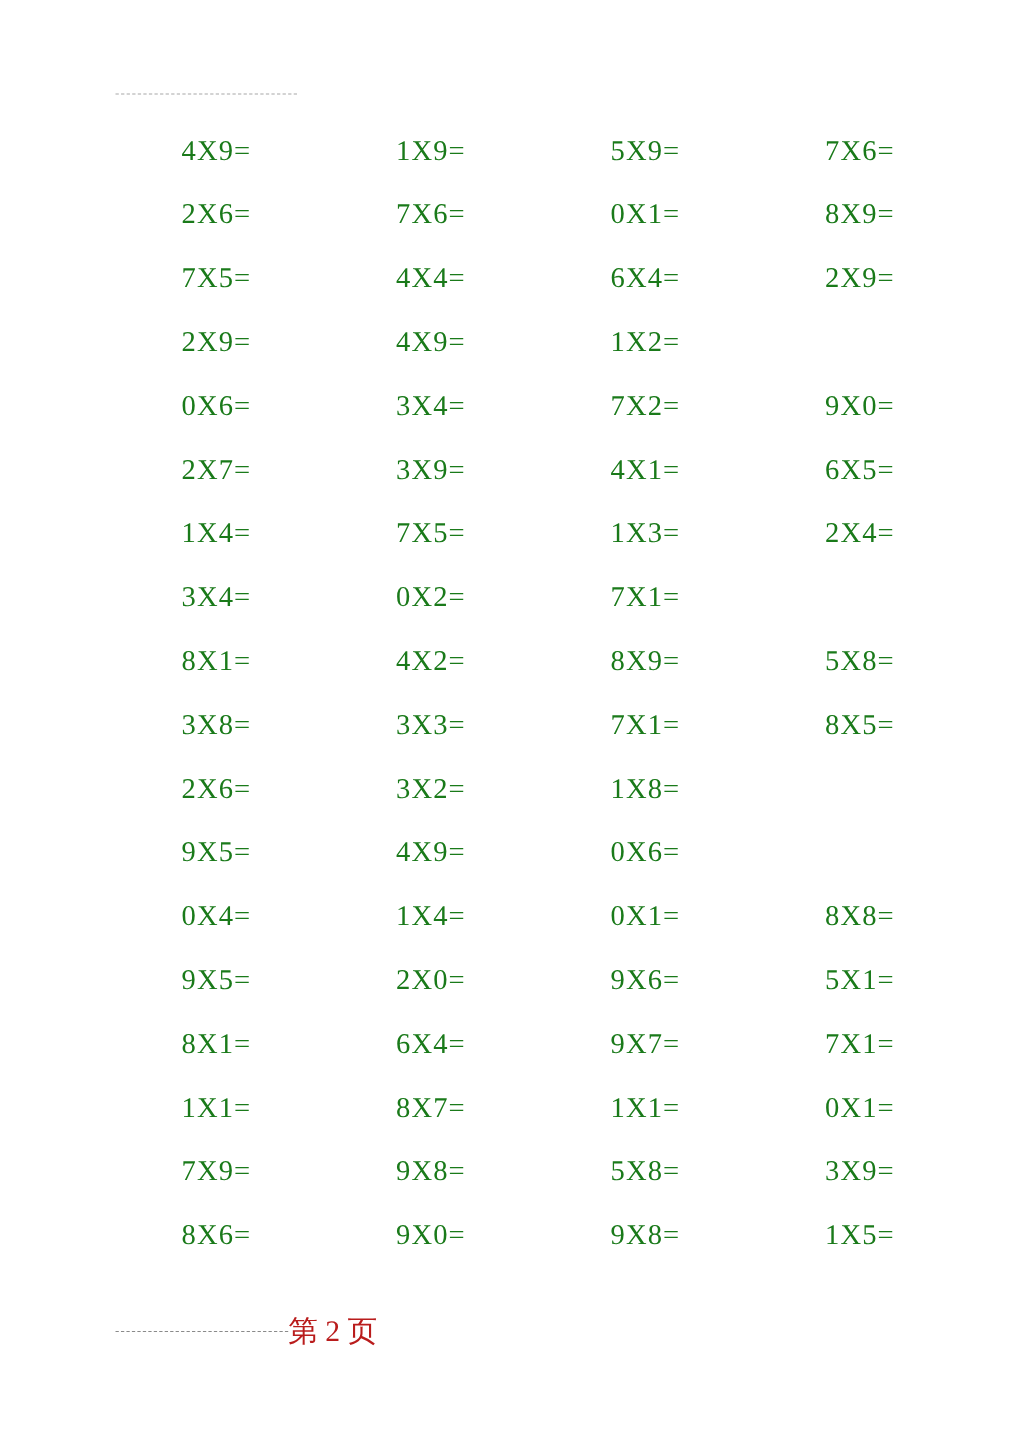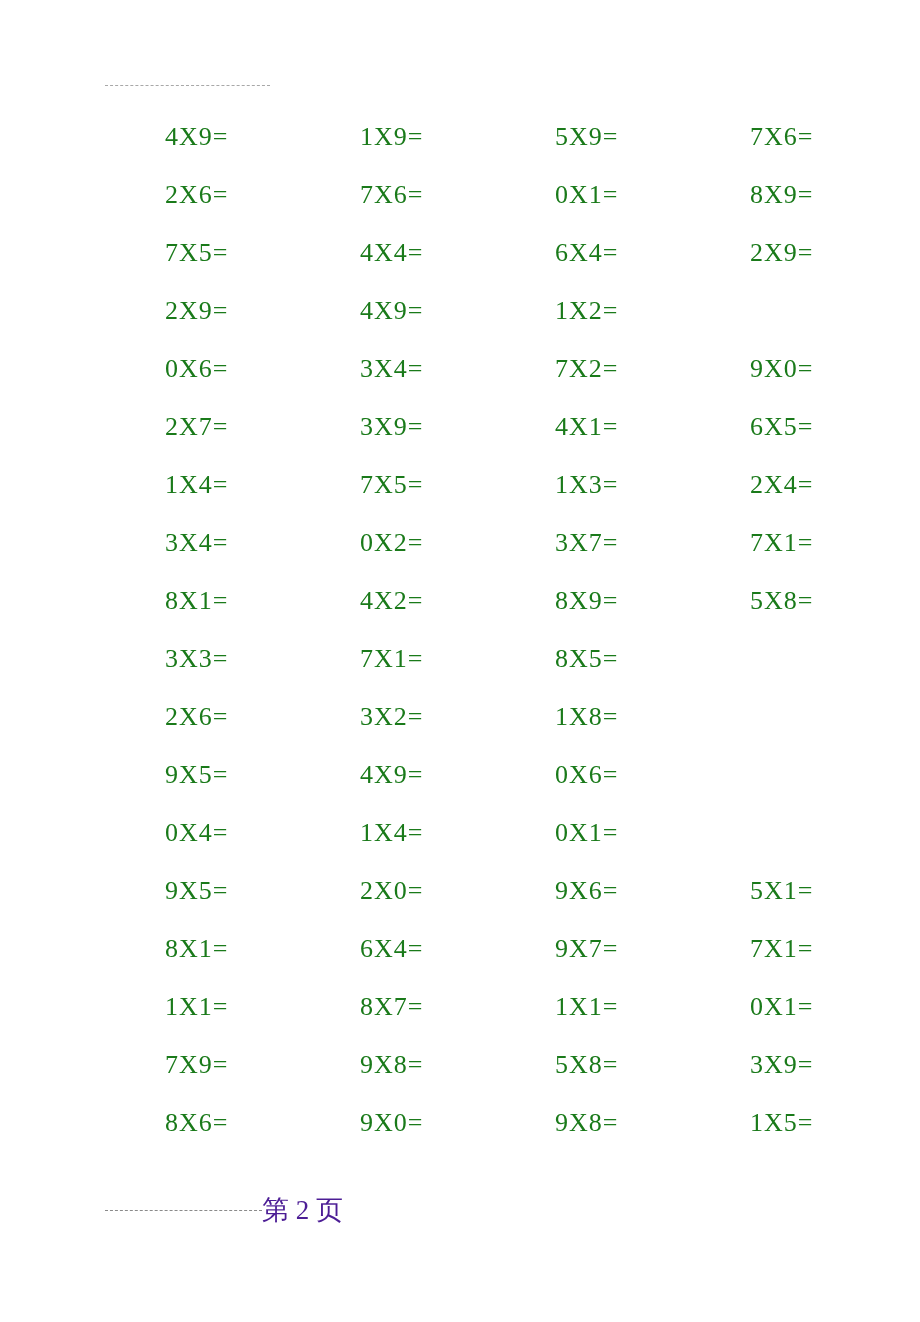--- a/index.html
+++ b/index.html
@@ -63,21 +63,21 @@
     display: flex;
     align-items: center;
   }
   .footer-rule {
     width: 157px;
     height: 0;
     border-top: 1px dashed #8a8a8a;
     flex: 0 0 157px;
   }
   .footer-text {
-    color: #4c1d95;
+    color: #b91c1c;
     font-size: 27px;
     font-family: "Liberation Serif", "DejaVu Serif", serif;
     white-space: pre;
     margin-left: 0;
   }
 </style>
 </head>
 <body>
 
 <div class="page">
@@ -122,48 +122,49 @@
       </div>
       <div class="row">
         <div class="cell c0">1X4=</div>
         <div class="cell c1">7X5=</div>
         <div class="cell c2">1X3=</div>
         <div class="cell c3">2X4=</div>
       </div>
       <div class="row">
         <div class="cell c0">3X4=</div>
         <div class="cell c1">0X2=</div>
-        <div class="cell c2">3X7=</div>
         <div class="cell c3">7X1=</div>
       </div>
       <div class="row">
         <div class="cell c0">8X1=</div>
         <div class="cell c1">4X2=</div>
         <div class="cell c2">8X9=</div>
         <div class="cell c3">5X8=</div>
       </div>
       <div class="row">
+        <div class="cell c0">3X8=</div>
         <div class="cell c1">3X3=</div>
         <div class="cell c2">7X1=</div>
         <div class="cell c3">8X5=</div>
       </div>
       <div class="row">
         <div class="cell c0">2X6=</div>
         <div class="cell c2">3X2=</div>
         <div class="cell c3">1X8=</div>
       </div>
       <div class="row">
         <div class="cell c0">9X5=</div>
         <div class="cell c1">4X9=</div>
         <div class="cell c3">0X6=</div>
       </div>
       <div class="row">
         <div class="cell c0">0X4=</div>
         <div class="cell c1">1X4=</div>
         <div class="cell c2">0X1=</div>
+        <div class="cell c3">8X8=</div>
       </div>
       <div class="row">
         <div class="cell c0">9X5=</div>
         <div class="cell c1">2X0=</div>
         <div class="cell c2">9X6=</div>
         <div class="cell c3">5X1=</div>
       </div>
       <div class="row">
         <div class="cell c0">8X1=</div>
         <div class="cell c1">6X4=</div>

